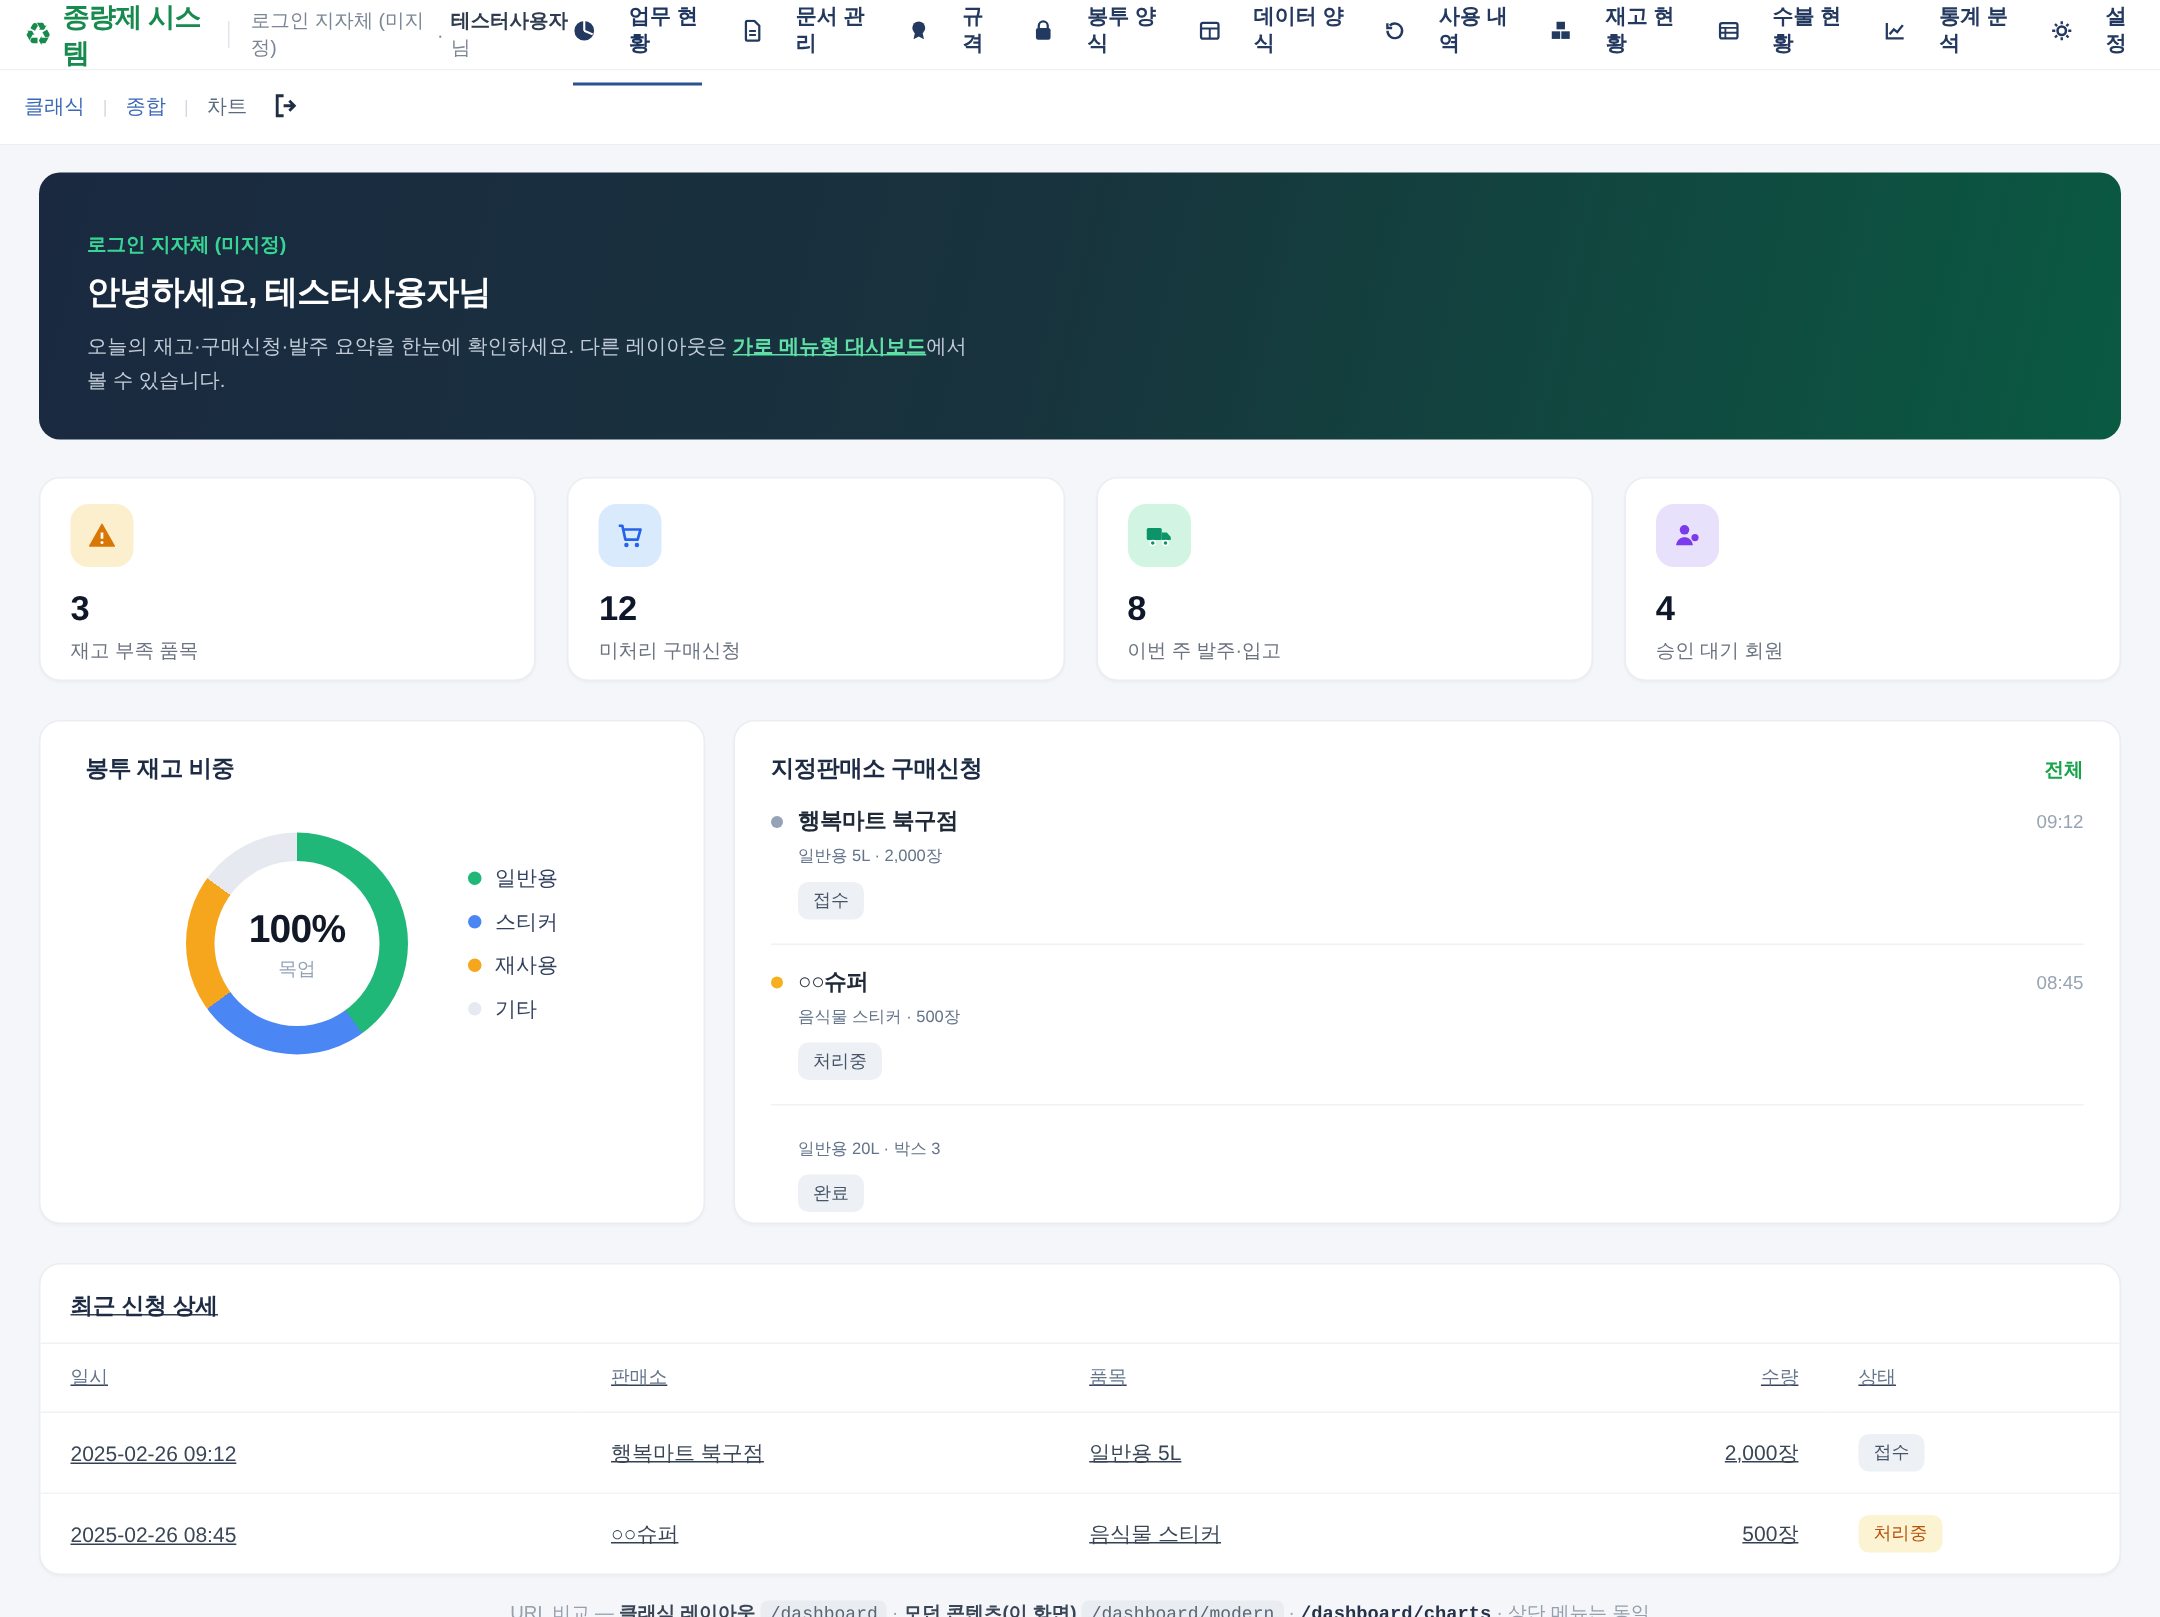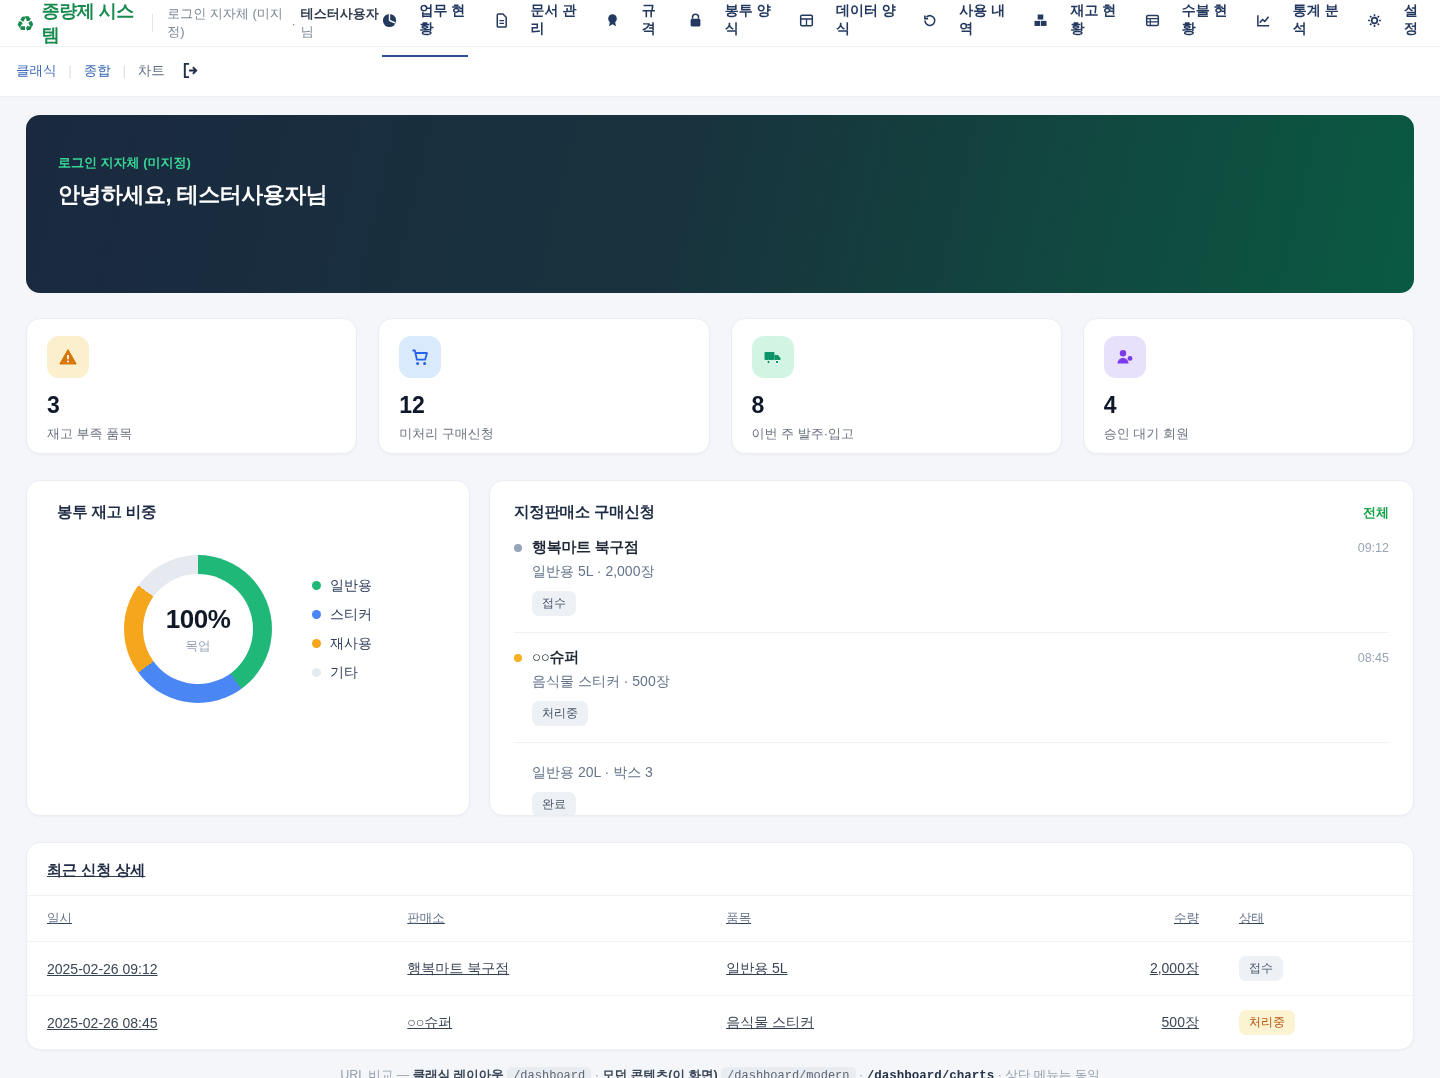--- a/index.html
+++ b/index.html
@@ -90,21 +90,21 @@
   .legend-item { display:flex; align-items:center; gap:9px; }
   .legend-dot { width:9px; height:9px; border-radius:50%; }
   .legend-label { font-size:14px; color:#33415e; }
 
   
   .req-item { padding:15px 0 16px; border-bottom:1px solid #eef1f5; }
   .req-row1 { display:flex; align-items:center; }
   .req-dot { width:8px; height:8px; border-radius:50%; margin-right:10px; flex:0 0 auto; }
   .req-name { font-size:15px; font-weight:bold; color:#1f2937; letter-spacing:-0.3px; }
   .req-time { margin-left:auto; font-size:12.5px; color:#9aa5b4; }
-  .req-detail { font-size:14px; color:#64748b; margin:6px 0 0 18px; }
+  .req-detail { font-size:11px; color:#64748b; margin:6px 0 0 18px; }
   .badge {
     display:inline-block; font-size:12px; color:#475569; background:#edf0f4;
     padding:4px 10px; border-radius:7px; margin:10px 0 0 18px;
   }
   .badge.plain { margin:0; }
   .badge.warning { background:#fcf3d3; color:#b45309; }
 
   
   .table-card { margin-top:26px;text-decoration:underline; }
   .table-title { padding:18px 20px 15px; font-size:15px; font-weight:bold; color:#1e2b45; border-bottom:1px solid #eef1f5; }
@@ -251,20 +251,21 @@
         <path d="M12.5 6.5 16 10l-3.5 3.5M16 10H8.5" fill="none" stroke="currentColor" stroke-width="2"></path>
       </svg>
   </span>
 </div>
 
 <div class="main">
 
   <div class="hero">
     <div class="hero-eyebrow">로그인 지자체 (미지정)</div>
     <div class="hero-title">안녕하세요, 테스터사용자님</div>
+    <div class="hero-body"><span>오늘의 재고·구매신청·발주 요약을 한눈에 확인하세요. 다른 레이아웃은 </span><a>가로 메뉴형 대시보드</a><span>에서 볼 수 있습니다.</span></div>
   </div>
 
   <div class="stats">
     <div class="stat-card">
       <div class="stat-tile" style="background: rgb(252, 239, 205);">
         <span style="color: rgb(217, 119, 6);">
           <svg width="20" height="20" viewBox="0 0 20 20">
               <path d="M10 2.6 18.2 17H1.8z" fill="currentColor" stroke="currentColor" stroke-width="1" stroke-linejoin="round"></path>
               <path d="M10 8v4.2" stroke="#fff" stroke-width="1.8"></path>
               <circle cx="10" cy="14.6" r="1" fill="#fff"></circle>

